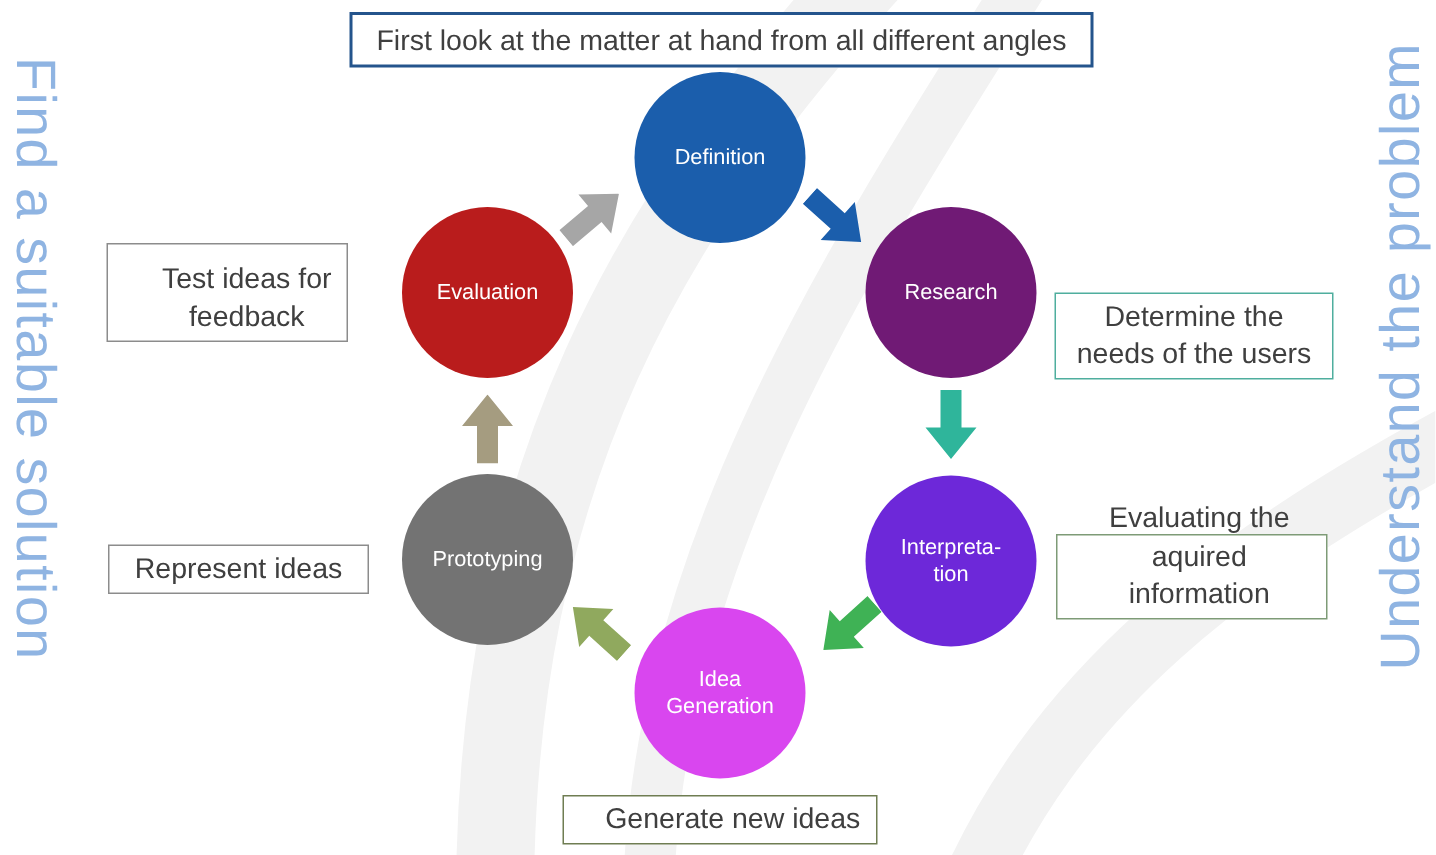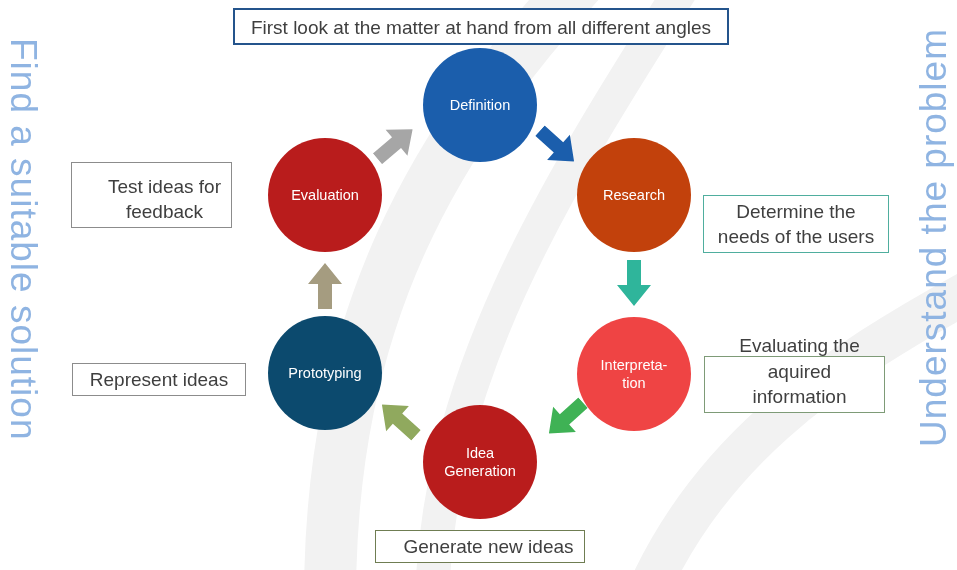--- a/index.html
+++ b/index.html
@@ -58,30 +58,30 @@
 
     <div class="side-label side-right" style="color: rgb(143, 180, 226);">Understand the problem</div>
 
     <div class="note-box top-note" style="border-color: rgb(36, 84, 140);">
       <span>First look at the matter at hand from all different angles</span>
     </div>
 
     <div class="circle c-definition" style="background-color: rgb(27, 94, 172);">
       <span>Definition</span>
     </div>
-    <div class="circle c-research" style="background-color: #c2410c; justify-content: center;">
+    <div class="circle c-research" style="background-color: #701a75; justify-content: center;">
       <span>Research</span>
     </div>
-    <div class="circle c-interpretation" style="background-color: #ef4444;">
+    <div class="circle c-interpretation" style="background-color: #6d28d9;">
       <span>Interpreta-tion</span>
     </div>
-    <div class="circle c-idea" style="background-color: #b91c1c;">
+    <div class="circle c-idea" style="background-color: #d946ef;">
       <span>Idea Generation</span>
     </div>
-    <div class="circle c-prototyping" style="background-color: #0c4a6e;">
+    <div class="circle c-prototyping" style="background-color: #737373;">
       <span>Prototyping</span>
     </div>
     <div class="circle c-evaluation" style="background-color: #b91c1c;">
       <span>Evaluation</span>
     </div>
 
     <svg class="arrow a-eval-def" viewBox="0 0 46 36">
       <path d="M0,11 L25,11 L25,1 L46,18 L25,35 L25,25 L0,25 Z" fill="#A6A6A6"></path>
     </svg>
     <svg class="arrow a-def-res" viewBox="0 0 46 36">

